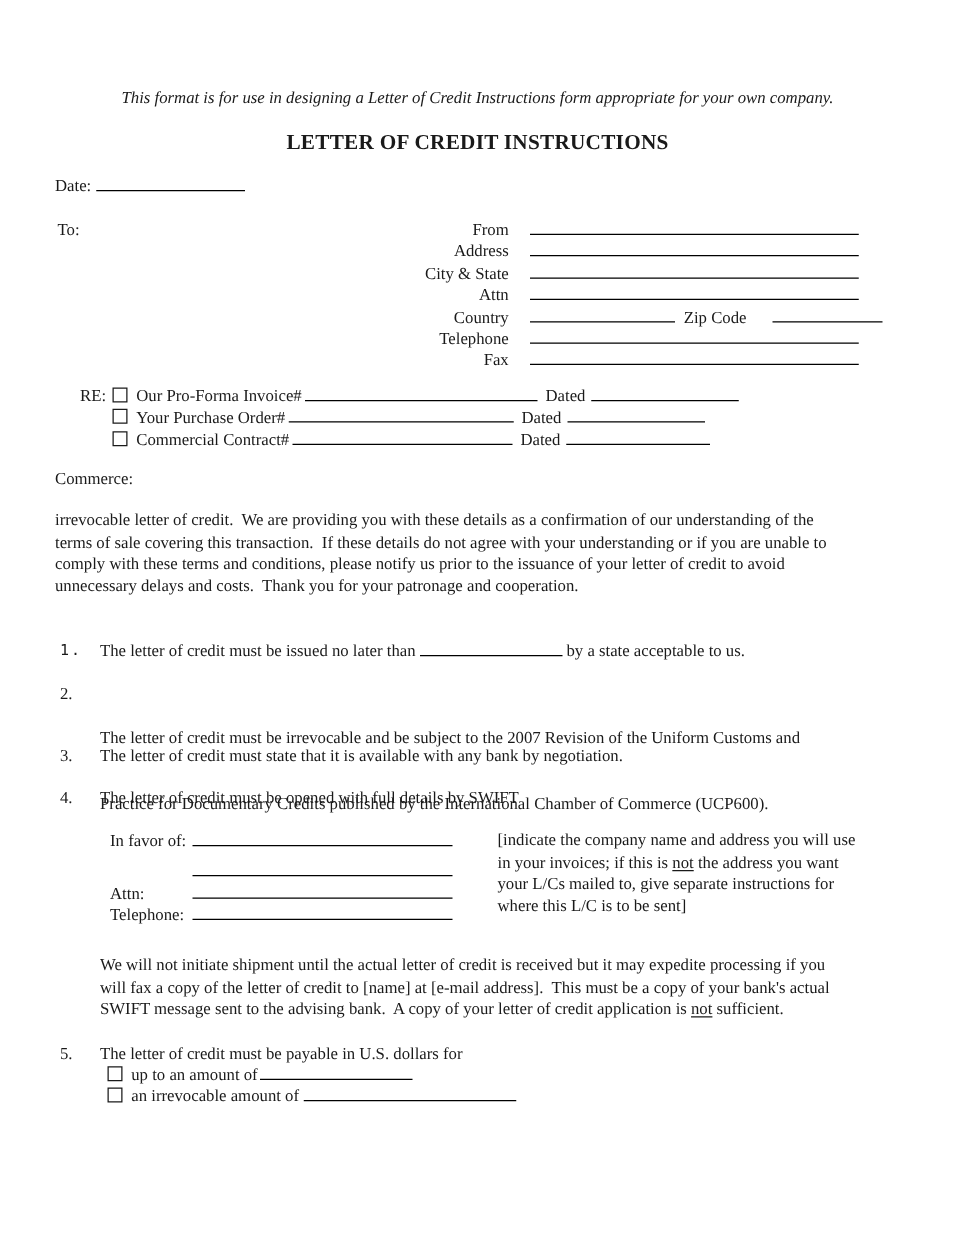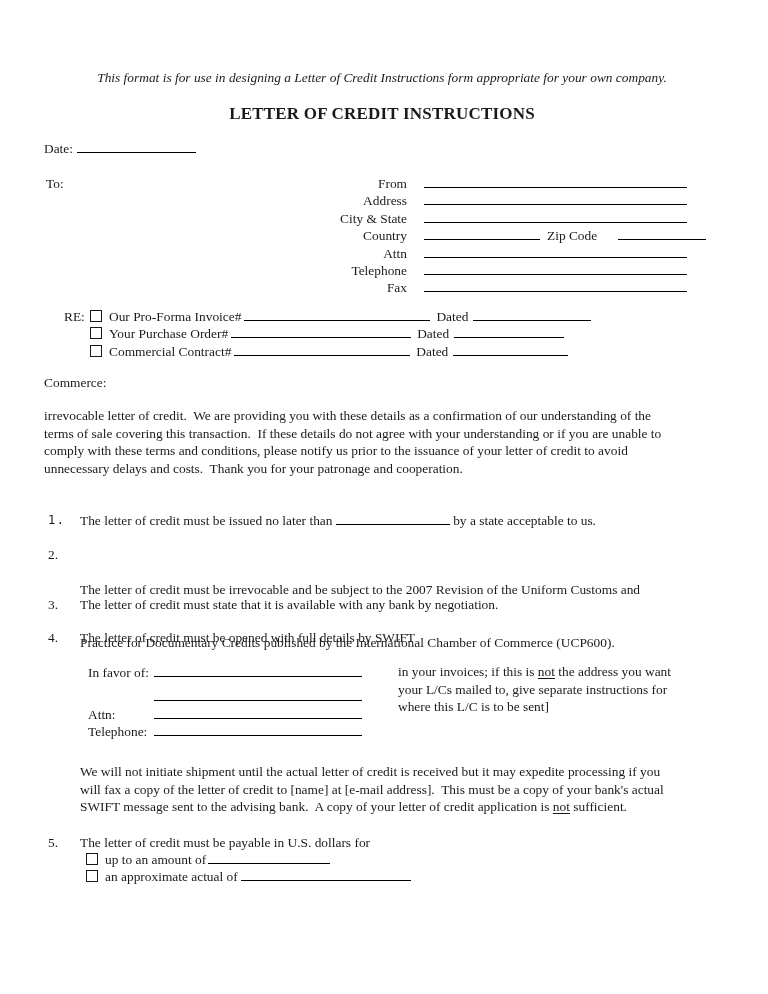--- a/index.html
+++ b/index.html
@@ -48,24 +48,24 @@
     <div class="r">
       <span class="lbl">From</span><span class="bl" style="width:263px"></span>
     </div>
     <div class="r">
       <span class="lbl">Address</span><span class="bl" style="width:263px"></span>
     </div>
     <div class="r">
       <span class="lbl">City &amp; State</span><span class="bl" style="width:263px"></span>
     </div>
     <div class="r">
-      <span class="lbl">Country</span><span class="bl" style="width:116px"></span><span style="margin:0 4px 0 7px">Zip Code</span><span class="bl" style="width:88px"></span>
+      <span class="lbl">Attn</span><span class="bl" style="width:263px"></span>
     </div>
     <div class="r">
-      <span class="lbl">Attn</span><span class="bl" style="width:263px"></span>
+      <span class="lbl">Country</span><span class="bl" style="width:116px"></span><span style="margin:0 4px 0 7px">Zip Code</span><span class="bl" style="width:88px"></span>
     </div>
     <div class="r">
       <span class="lbl">Telephone</span><span class="bl" style="width:263px"></span>
     </div>
     <div class="r">
       <span class="lbl">Fax</span><span class="bl" style="width:263px"></span>
     </div>
   </div>
 
   <div class="abs" style="left:44px;top:308px;right:40px">
@@ -124,35 +124,36 @@
     </div>
     <div class="r">
       <span class="lbl2">Attn:</span><span class="bl" style="width:208px"></span>
     </div>
     <div class="r">
       <span class="lbl2">Telephone:</span><span class="bl" style="width:208px"></span>
     </div>
   </div>
 
   <div class="abs" style="left:398px;top:663px;width:330px">
+    <div class="pre">[indicate the company name and address you will use</div>
     <div class="pre"><span>in your invoices; if this is </span><u>not</u><span> the address you want</span></div>
     <div class="pre">your L/Cs mailed to, give separate instructions for</div>
     <div class="pre">where this L/C is to be sent]</div>
   </div>
 
   <div class="abs" style="left:80px;top:763px;right:30px">
     <div class="pre">We will not initiate shipment until the actual letter of credit is received but it may expedite processing if you</div>
     <div class="pre">will fax a copy of the letter of credit to [name] at [e-mail address].  This must be a copy of your bank's actual</div>
     <div class="pre"><span>SWIFT message sent to the advising bank.  A copy of your letter of credit application is </span><u>not</u><span> sufficient.</span></div>
   </div>
 
   <div class="abs item" style="top:834px">
     <span class="num">5.</span>
     <span class="itxt">The letter of credit must be payable in U.S. dollars for</span>
   </div>
   <div class="abs r" style="left:86px;top:851px">
     <span class="cb"></span><span>up to an amount of</span><span class="bl" style="width:122px;margin-left:2px"></span>
   </div>
   <div class="abs r" style="left:86px;top:868px">
-    <span class="cb"></span><span class="pre">an approximate actual of </span><span class="bl" style="width:170px"></span>
+    <span class="cb"></span><span class="pre">an irrevocable amount of </span><span class="bl" style="width:170px"></span>
   </div>
 
 </div>
 
 </body></html>

